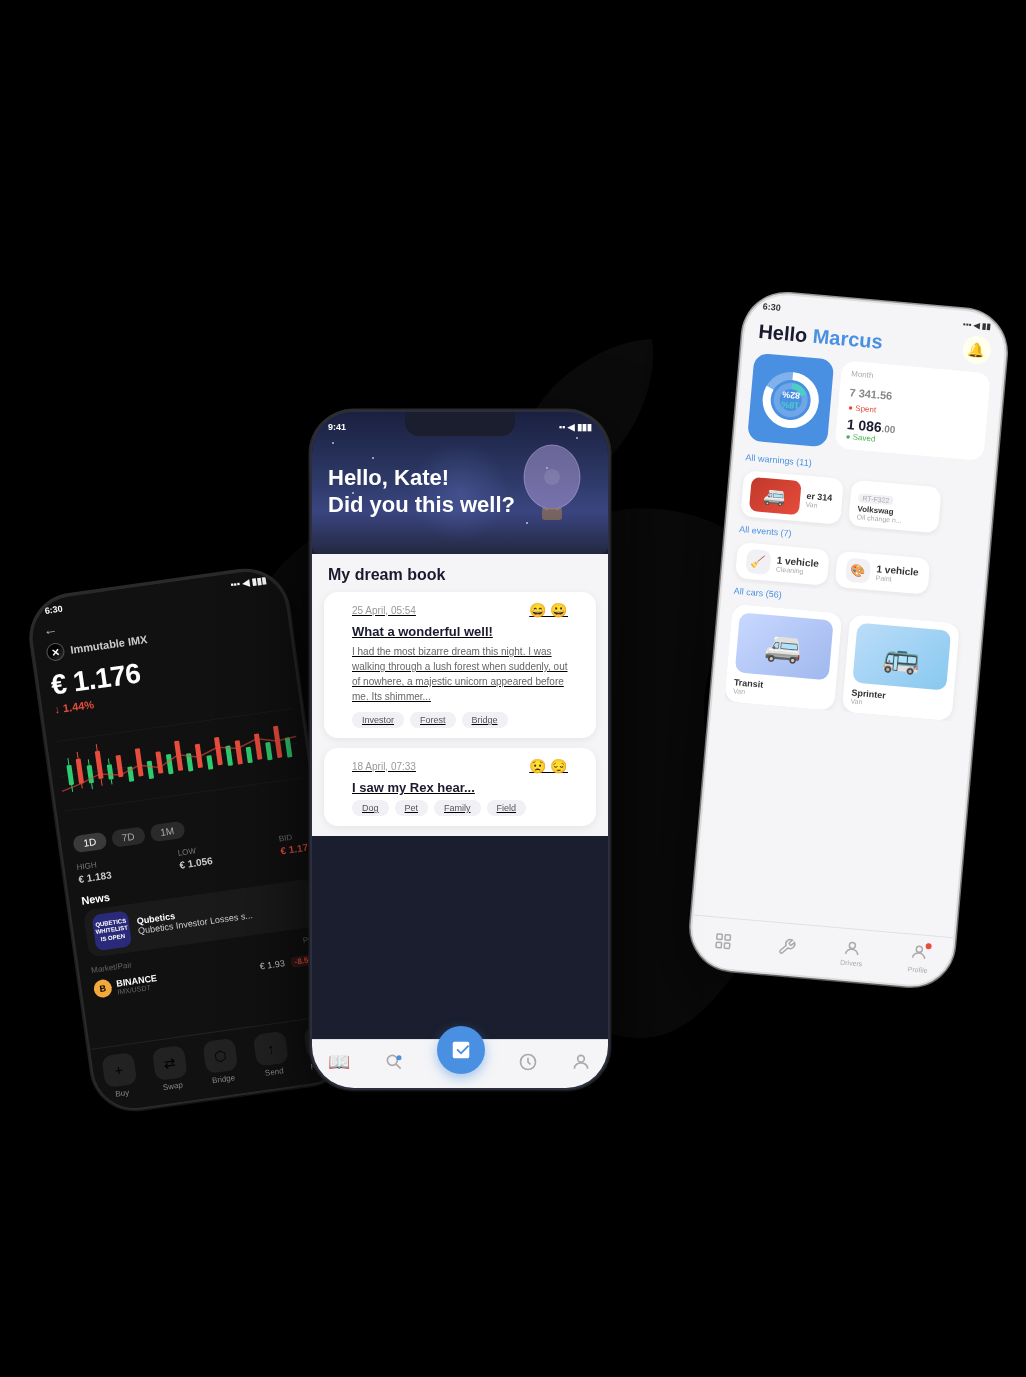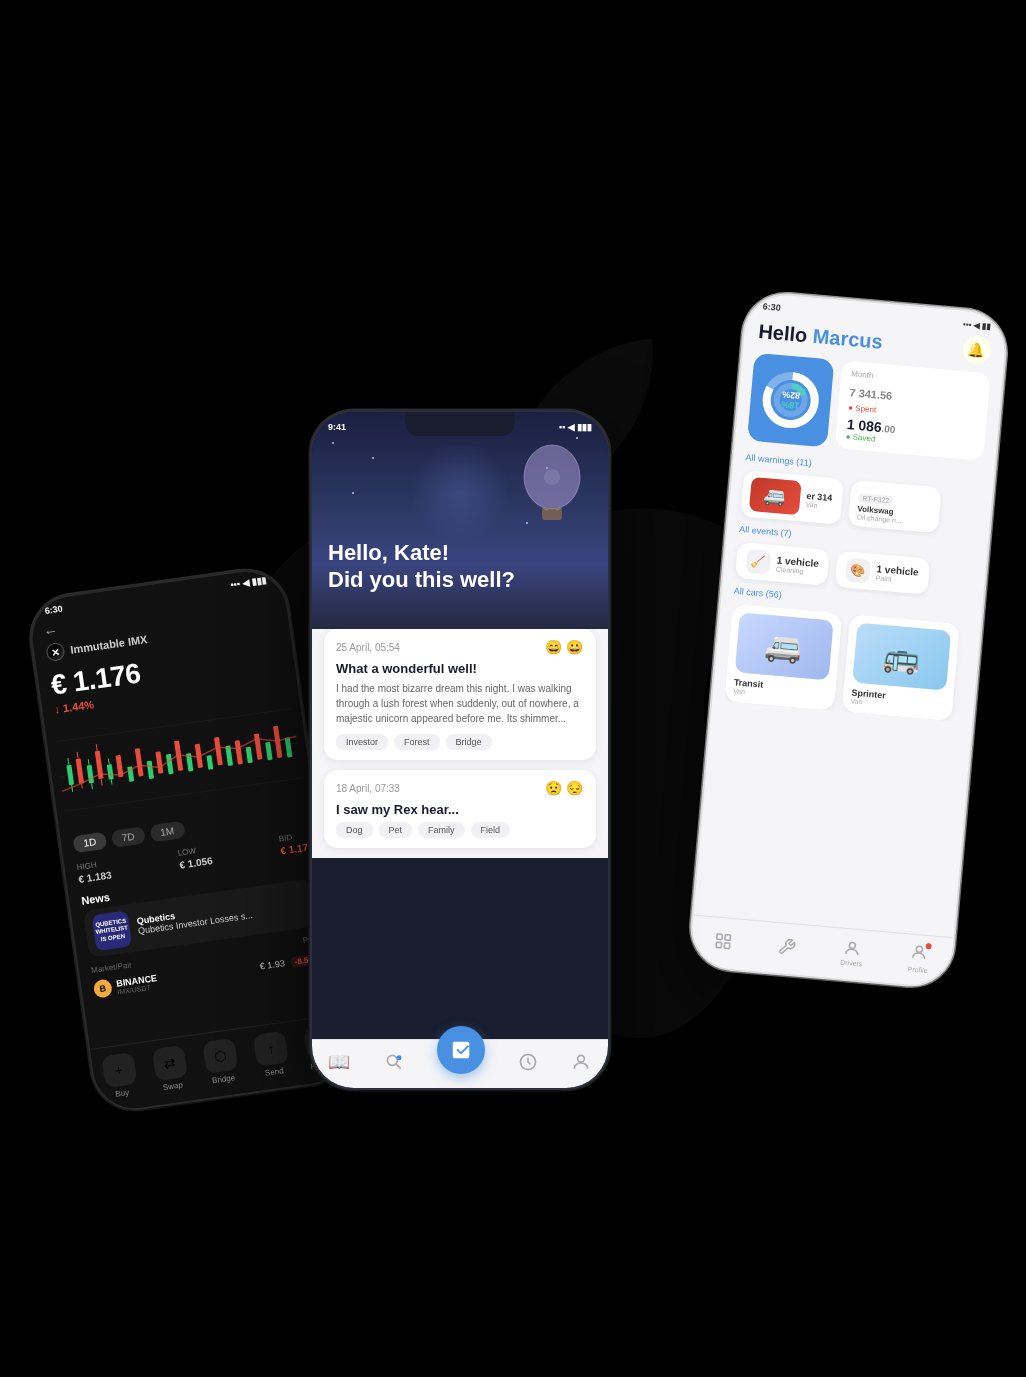--- a/index.html
+++ b/index.html
@@ -237,24 +237,25 @@
     }
     .phone-center .notch {
       position: absolute;
       top: 0; left: 50%; transform: translateX(-50%);
       width: 110px; height: 24px;
       background: #1a1e2e;
       border-radius: 0 0 14px 14px;
       z-index: 10;
     }
     .dream-header-bg {
-      height: 217px;
+      height: 142px;
       background: linear-gradient(180deg, #1a2040 0%, #2a3560 40%, #3a4580 70%, #232840 100%);
       position: relative;
       overflow: hidden;
+      border-radius: 8px;
     }
     .dream-header-bg::before {
       content: '';
       position: absolute;
       top: 30px; left: 50%; transform: translateX(-50%);
       width: 100px; height: 100px;
       background: radial-gradient(circle, rgba(100,120,200,0.3) 0%, transparent 70%);
       border-radius: 50%;
     }
     
@@ -296,22 +297,23 @@
     .dream-section-title {
       font-size: 16px;
       font-weight: 700;
       color: #1a1a2e;
       padding: 12px 16px 8px;
     }
     .dream-entry {
       background: #fff;
       margin: 0 12px 10px;
       border-radius: 14px;
-      padding: 10px 12px;
+      padding: 10px 28px;
       box-shadow: 0 2px 8px rgba(0,0,0,0.07);
+      text-decoration: underline;
     }
     .dream-entry-header {
       display: flex;
       justify-content: space-between;
       align-items: center;
       margin-bottom: 6px;
     }
     .dream-date { font-size: 10px; color: #999; }
     .dream-emojis { font-size: 14px; }
     .dream-title { font-size: 13px; font-weight: 700; color: #1a1a2e; margin-bottom: 5px; }
@@ -742,20 +744,21 @@
 
       <div class="dream-greeting">
         <h2>
           <span>Hello, Kate!</span><br>
           <span>Did you this well?</span>
         </h2>
       </div>
     </div>
 
     <div class="dream-body">
+      <div class="dream-section-title">My dream book</div>
 
       <div class="dream-entry">
         <div class="dream-entry-header">
           <span class="dream-date">25 April, 05:54</span>
           <span class="dream-emojis">😄 😀</span>
         </div>
         <div class="dream-title">What a wonderful well!</div>
         <div class="dream-text">I had the most bizarre dream this night. I was walking through a lush forest when suddenly, out of nowhere, a majestic unicorn appeared before me. Its shimmer...</div>
         <div class="dream-tags">
           <span class="dream-tag">Investor</span>

